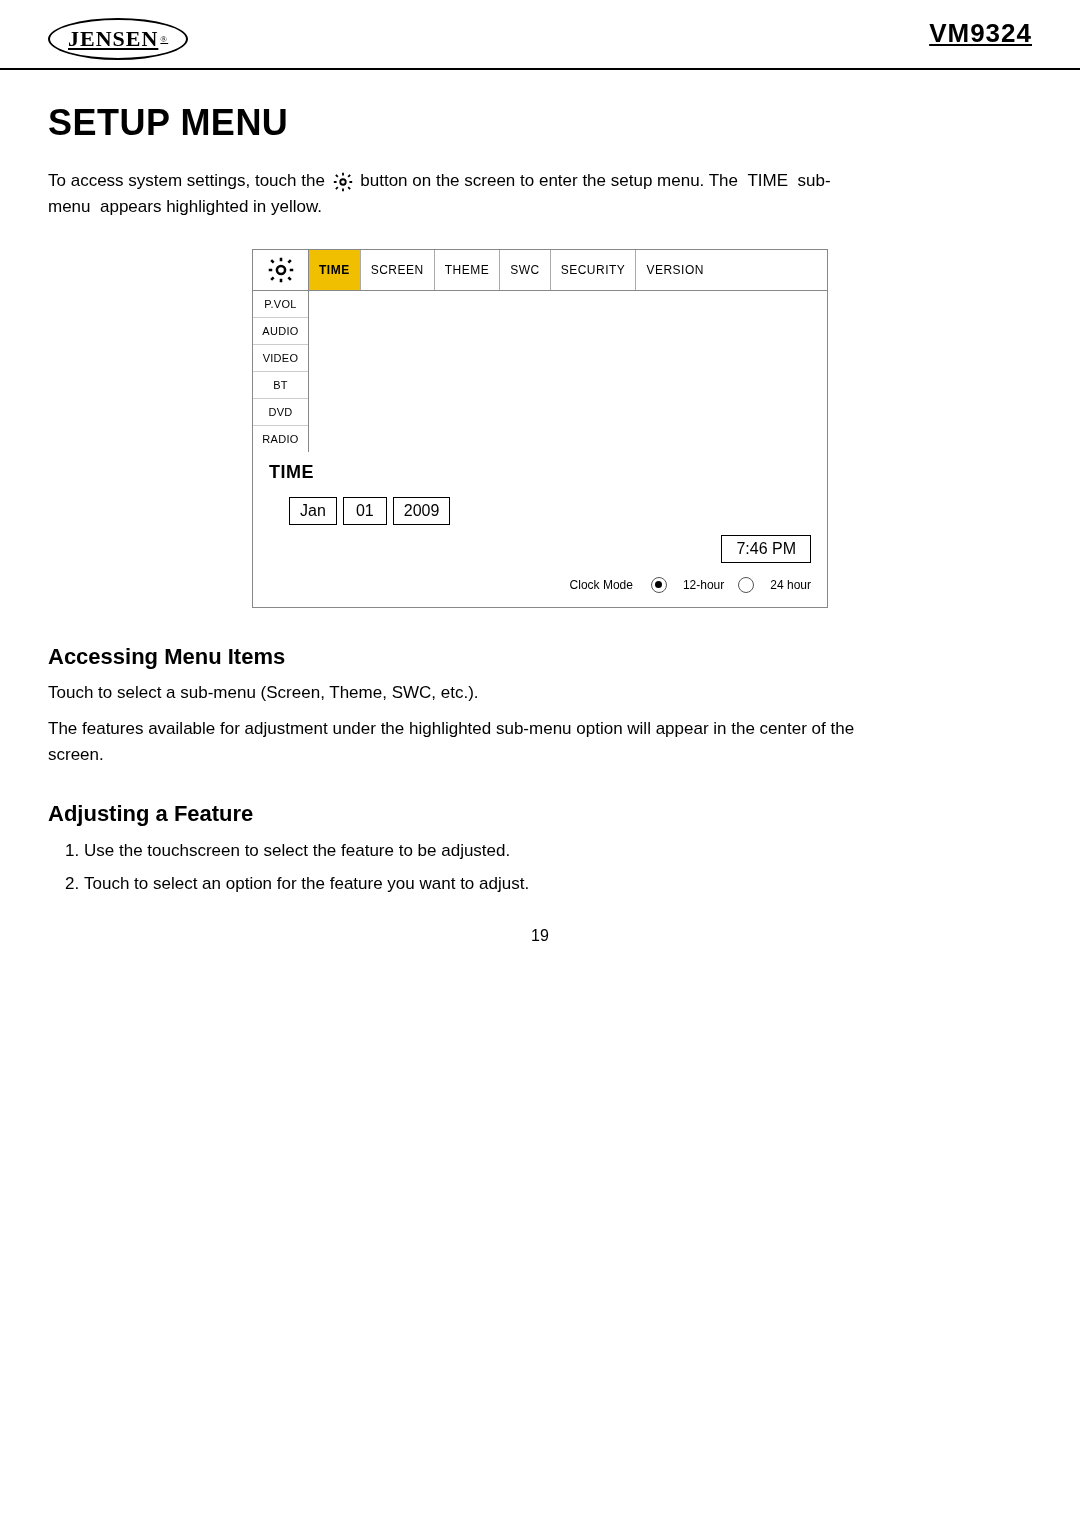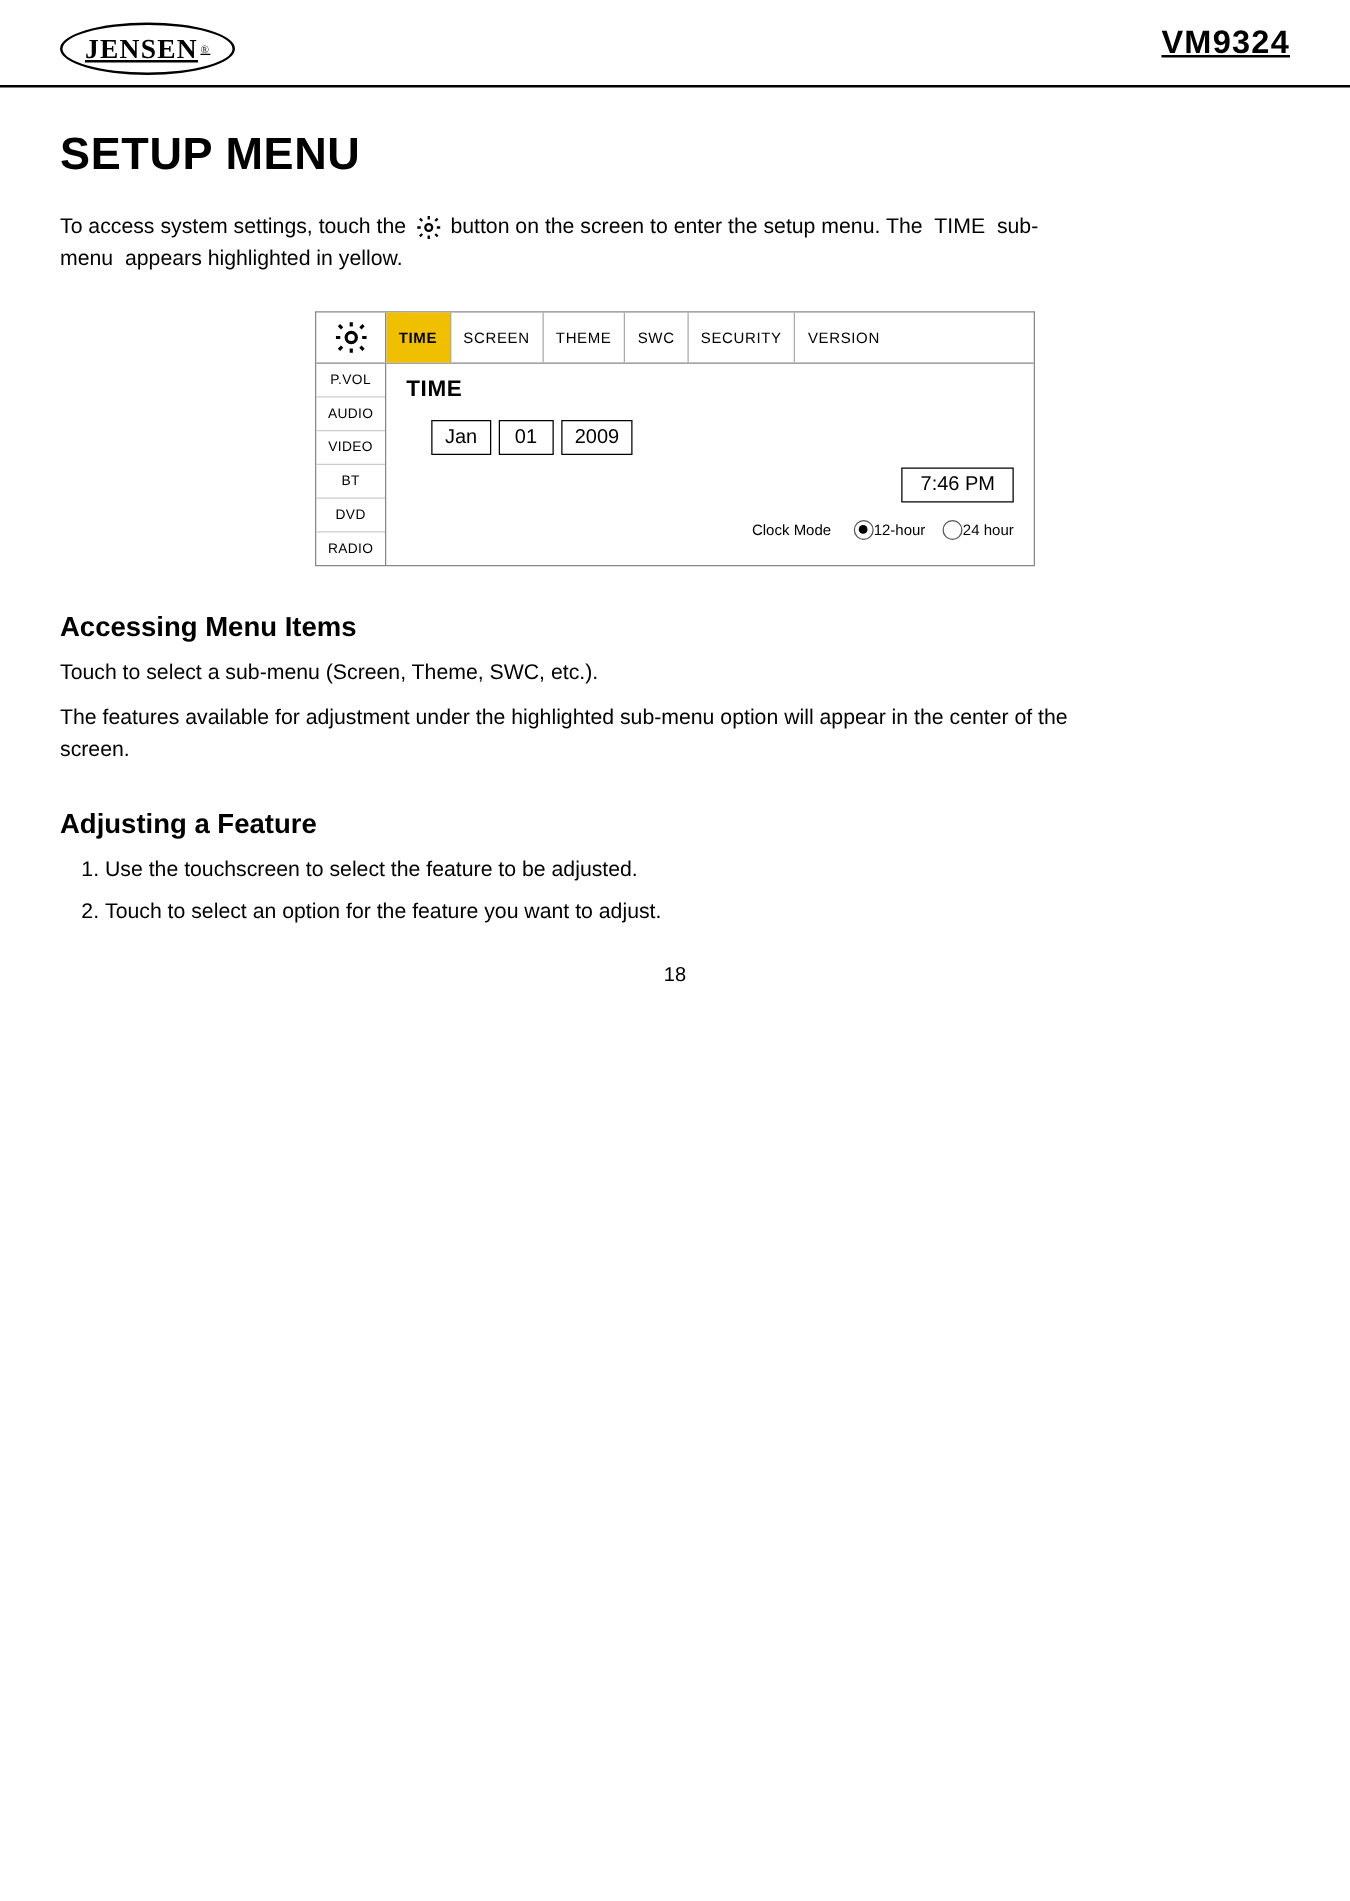--- a/index.html
+++ b/index.html
@@ -133,20 +133,21 @@
       font-weight: bold;
     }
 
     .ui-nav-tab:last-child {
       border-right: none;
     }
 
     
     .ui-main {
       display: flex;
+      flex-direction: column;
     }
 
     
     .ui-sidebar {
       width: 56px;
       min-width: 56px;
       border-right: 1.5px solid #888;
       display: flex;
       flex-direction: column;
     }
@@ -218,21 +219,21 @@
     }
 
     .ui-clock-label {
       font-size: 12px;
       margin-right: 4px;
     }
 
     .ui-radio-option {
       display: flex;
       align-items: center;
-      gap: 0;
+      gap: 16px;
     }
 
     .ui-radio-circle {
       width: 16px;
       height: 16px;
       border-radius: 50%;
       border: 1.5px solid #555;
       display: flex;
       align-items: center;
       justify-content: center;
@@ -380,15 +381,15 @@
   <div class="section-heading">Accessing Menu Items</div>
   <p class="body-text">Touch to select a sub-menu (Screen, Theme, SWC, etc.).</p>
   <p class="body-text">The features available for adjustment under the highlighted sub-menu option will appear in the center of the screen.</p>
 
   <div class="section-heading">Adjusting a Feature</div>
   <ol class="numbered-list">
     <li>Use the touchscreen to select the feature to be adjusted.</li>
     <li>Touch to select an option for the feature you want to adjust.</li>
   </ol>
 
-  <div class="page-number">18</div>
+  <div class="page-number">19</div>
 
 </div>
 
 </body></html>

